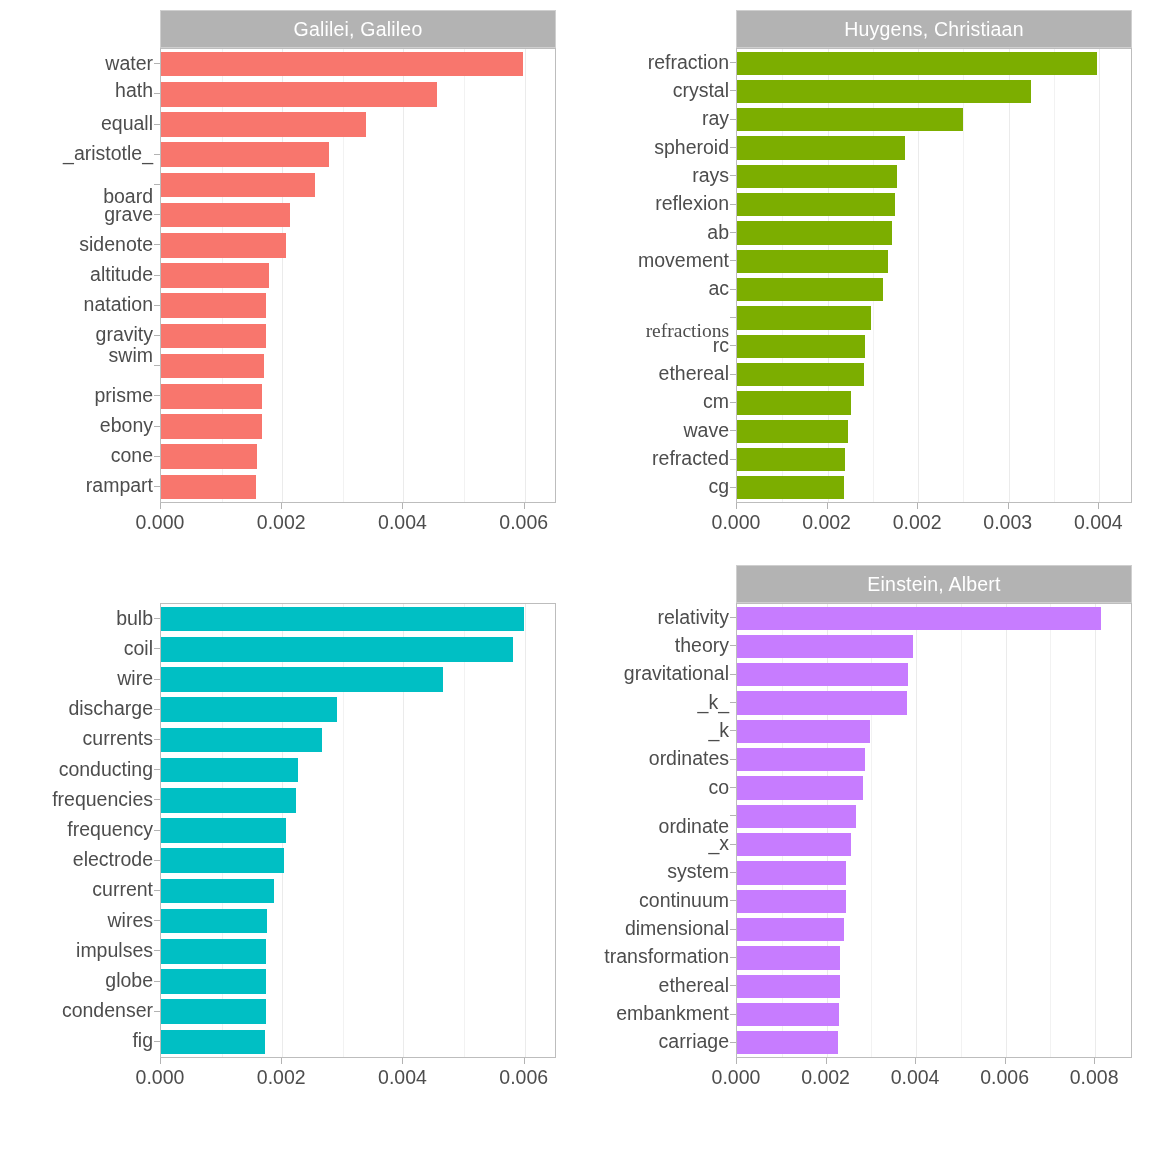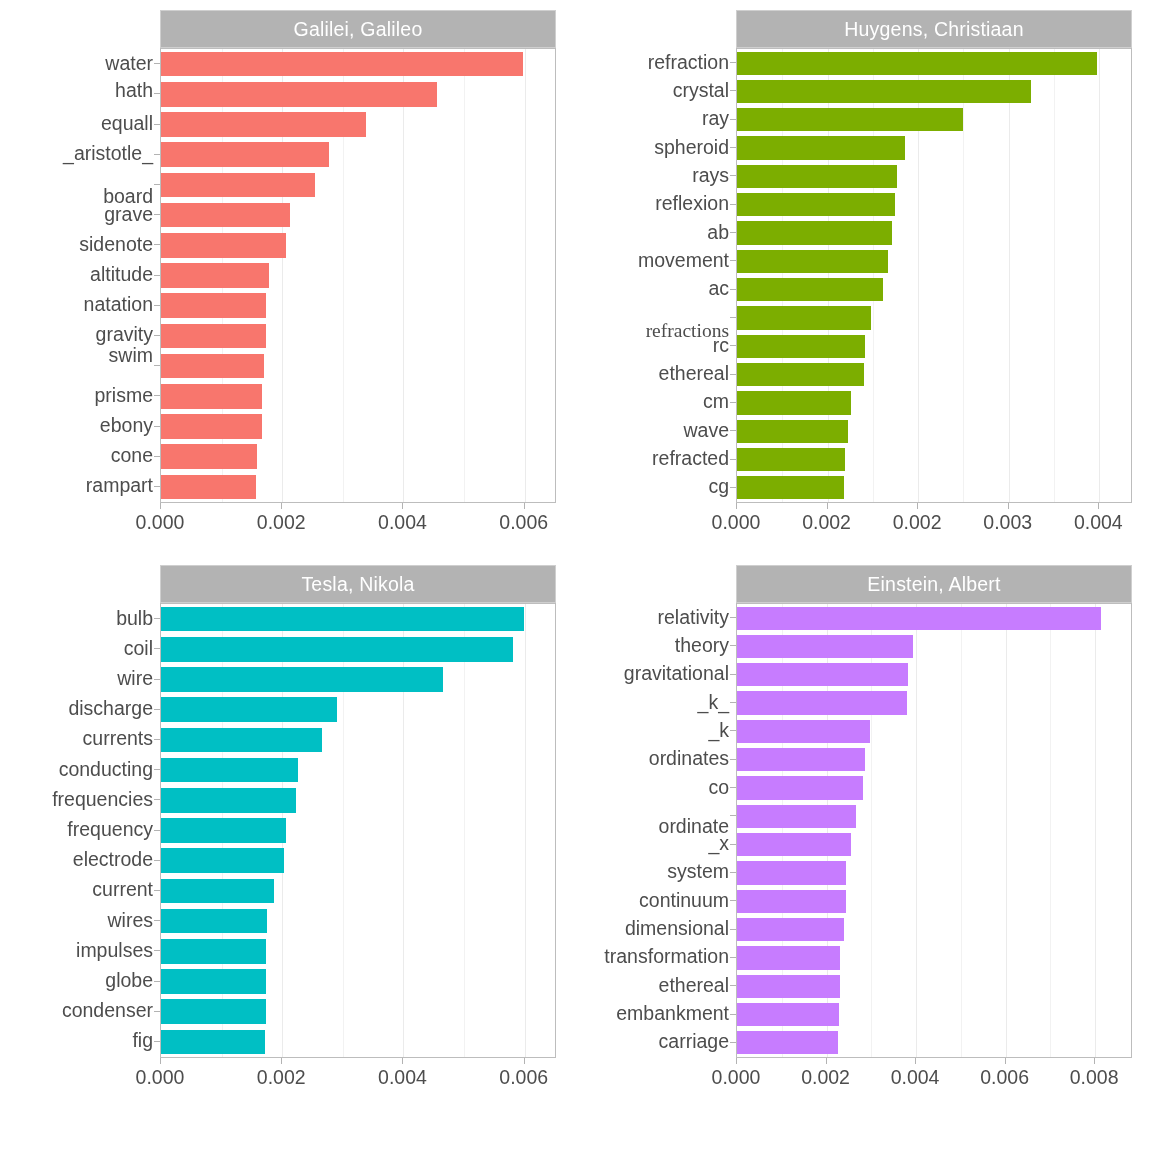--- a/index.html
+++ b/index.html
@@ -425,23 +425,20 @@
           <div class="xtick-label" style="left: 90.5747px;">0.002</div>
           <div class="xtick" style="left: 181.149px;"></div>
           <div class="xtick-label" style="left: 181.149px;">0.002</div>
           <div class="xtick" style="left: 271.724px;"></div>
           <div class="xtick-label" style="left: 271.724px;">0.003</div>
           <div class="xtick" style="left: 362.299px;"></div>
           <div class="xtick-label" style="left: 362.299px;">0.004</div>
         </div>
       </div>
       <div class="facet">
-        <div class="strip">
-          <span class="strip-label">Tesla, Nikola</span>
-        </div>
         <div class="ylab-col">
           <div class="ylab-row" style="top: 2.1px; height: 26px;">
             <span class="ylab-text">bulb</span>
           </div>
           <div class="ytick" style="top: 15.1px;"></div>
           <div class="ylab-row" style="top: 32.3px; height: 26px;">
             <span class="ylab-text">coil</span>
           </div>
           <div class="ytick" style="top: 45.3px;"></div>
           <div class="ylab-row" style="top: 62.5px; height: 26px;">

